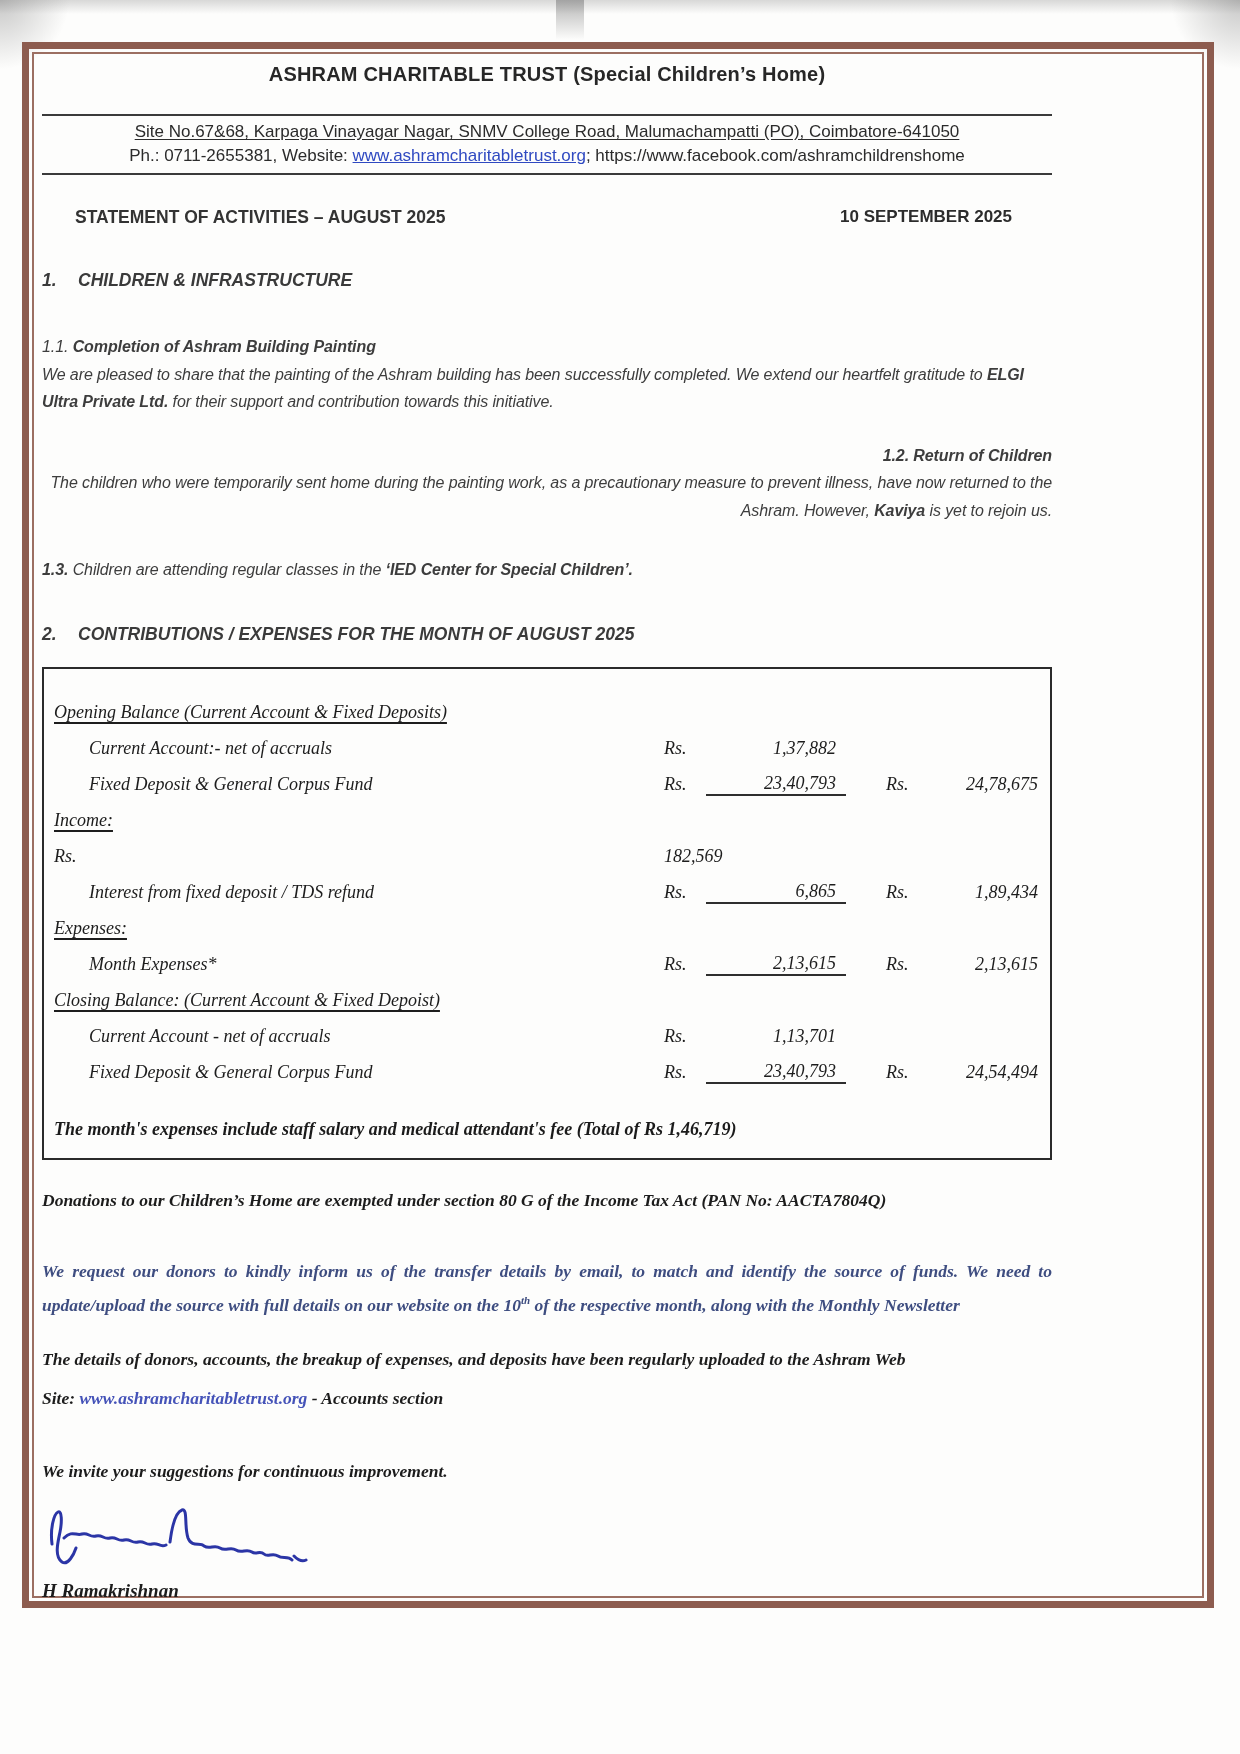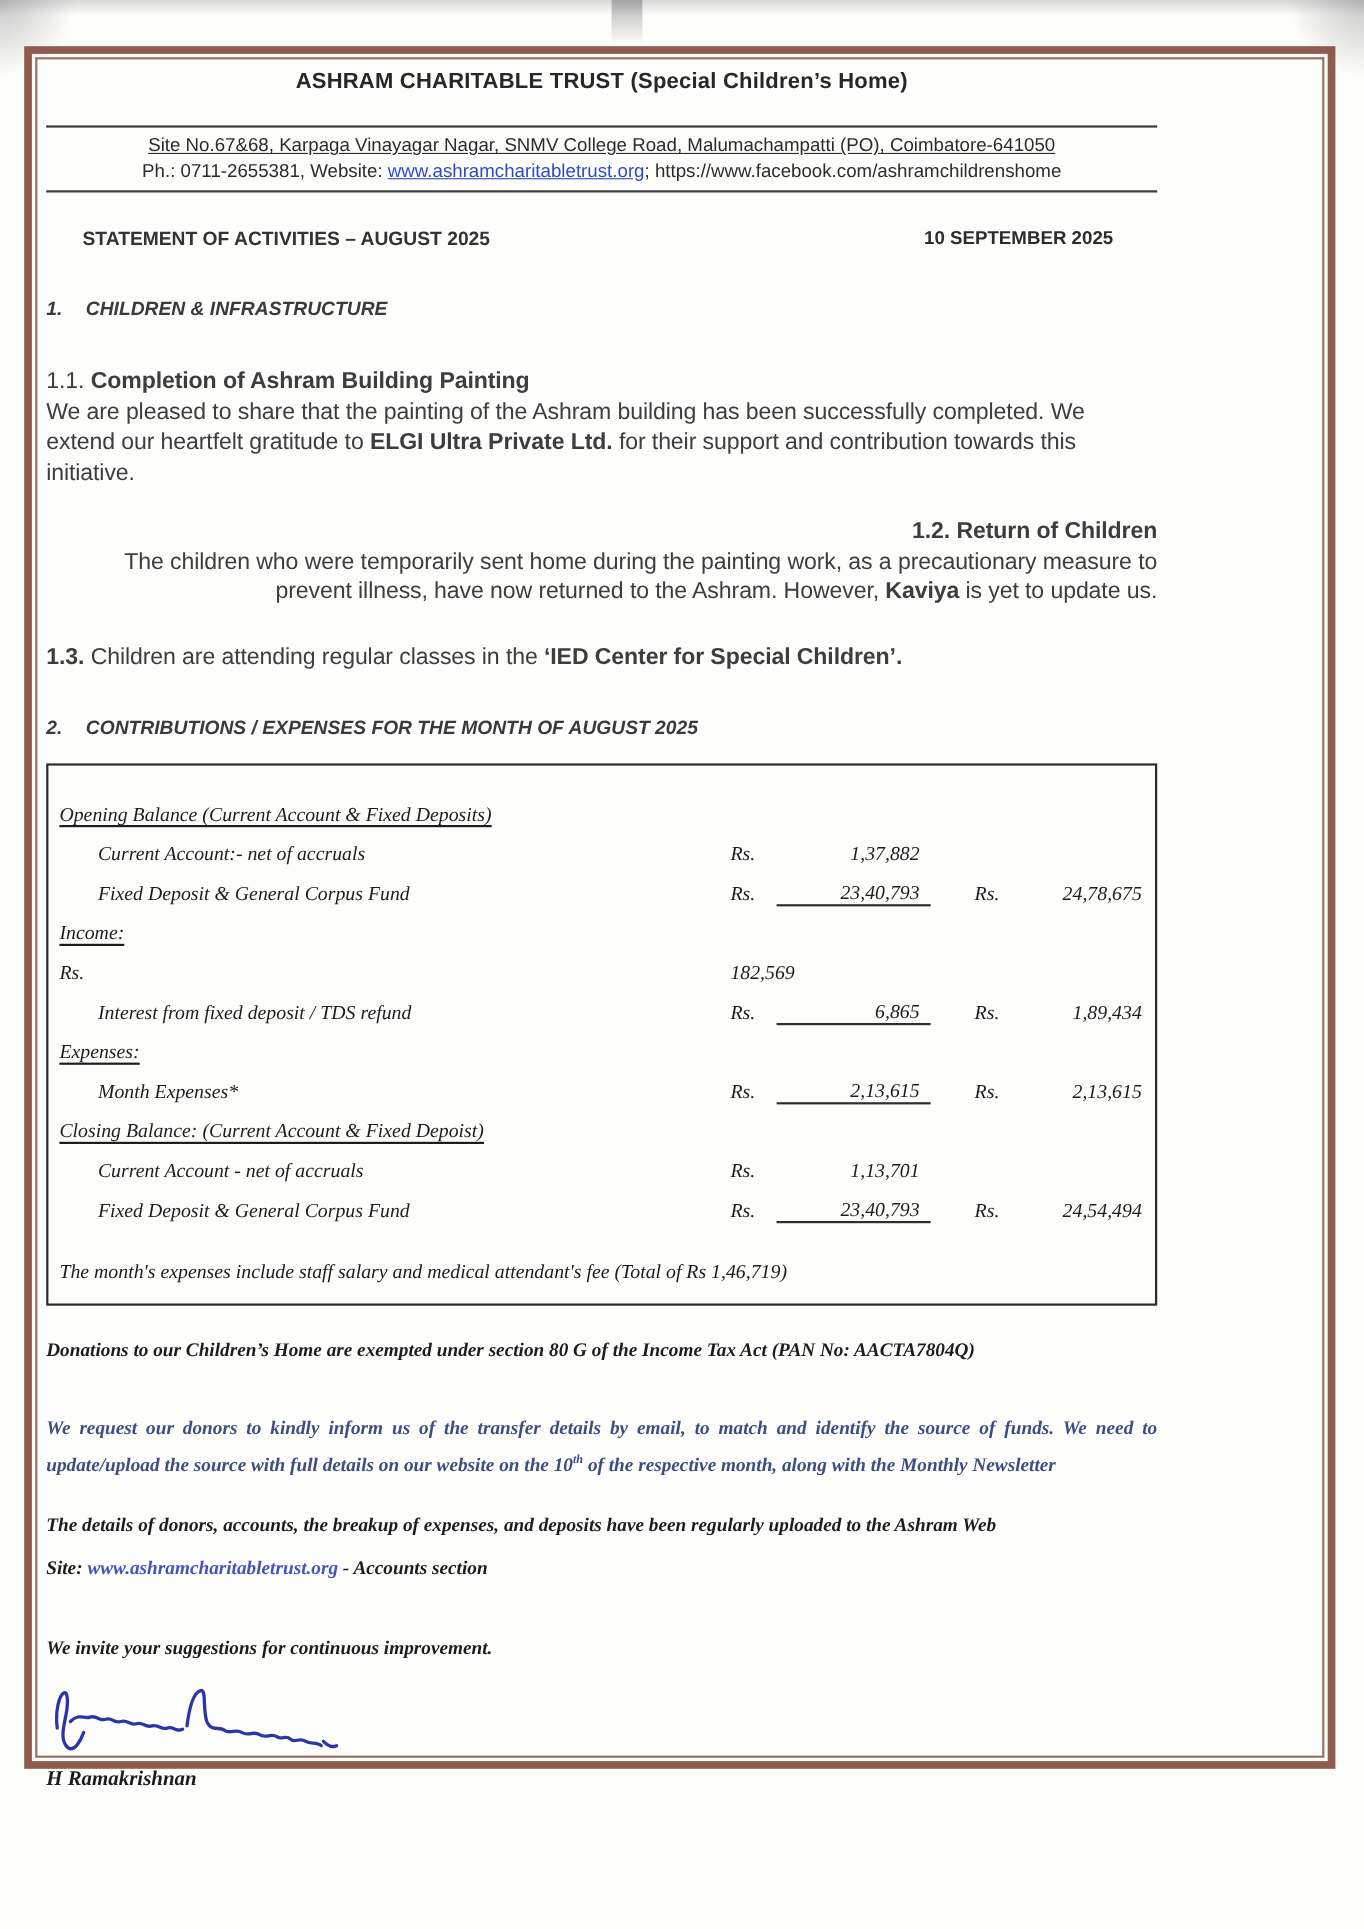--- a/index.html
+++ b/index.html
@@ -37,39 +37,39 @@
   .statement-row { display:flex; justify-content:space-between; margin-top:32px;
     padding-left:33px; padding-right:40px; font-weight:bold; }
   .statement-title { font-size:17.5px; color:#333; }
   .statement-date { font-size:17px; color:#2c2c2c; }
 
   .sec-heading { font-style:italic; font-weight:bold; font-size:17.5px; color:#3a3a3a; }
   .sec1 { margin-top:42px; }
   .sec2 { margin-top:40px; }
   .secnum { display:inline-block; width:36px; }
 
-  .body-block { font-size:21px; line-height:27.5px; color:#3d3d3d; letter-spacing:-.1px; }
+  .body-block { font-style:italic; font-size:16px; line-height:27.5px; color:#3d3d3d; letter-spacing:-.1px; }
   .p11 { margin-top:42px; }
   .p12 { margin-top:26px;text-align:right; }
   .p13 { margin-top:32px; }
   .b { font-weight:bold; }
   .subnum { font-weight:normal; }
   .subnum-b { font-weight:bold; }
   .sub-heading { font-weight:bold; }
 
   
   .box { margin-top:22px; border:2px solid #2b2b2b; padding:26px 0 18px;
     font-family:"Liberation Serif", serif; font-style:italic; font-size:18px; color:#1d1d1d; }
   .trow { display:grid; grid-template-columns:610px 42px 140px 40px 42px 120px;
     align-items:center; min-height:36px; padding-left:10px; }
   .tlabel.indent { padding-left:35px; }
   .u { text-decoration:underline; text-decoration-thickness:2px; text-underline-offset:4px; }
   .tamt { text-align:right; padding-right:10px; }
   .uamt { border-bottom:2.5px solid #2e2e2e; }
-  .tnote { margin-top:28px; padding-left:10px; font-weight:normal; font-size:18px; color:#1b1b1b; }
+  .tnote { margin-top:28px; padding-left:10px; font-weight:bold; font-size:18px; color:#1b1b1b; }
 
   .fnote { font-family:"Liberation Serif", serif; font-style:italic; font-weight:bold;
     font-size:17.5px; color:#1c1c1c; line-height:29px; }
   .tax-note { margin-top:26px; }
   .blue-para { margin-top:42px; color:#3e4d80; text-align:justify; }
   .details-para { margin-top:26px; }
   .site-line { margin-top:10px; }
   a.sitelink { color:#4553b8; text-decoration:none; cursor:pointer; }
   .invite { margin-top:44px; }
 
@@ -119,21 +119,21 @@
         <span>We are pleased to share that the painting of the Ashram building has been successfully completed. We extend our heartfelt gratitude to </span><span class="b">ELGI Ultra Private Ltd.</span><span> for their support and contribution towards this initiative.</span>
       </div>
     </div>
 
     <div class="body-block p12">
       <div>
         <span class="subnum-b">1.2.</span>
         <span class="sub-heading">Return of Children</span>
       </div>
       <div>
-        <span>The children who were temporarily sent home during the painting work, as a precautionary measure to prevent illness, have now returned to the Ashram. However, </span><span class="b">Kaviya</span><span> is yet to update us.</span>
+        <span>The children who were temporarily sent home during the painting work, as a precautionary measure to prevent illness, have now returned to the Ashram. However, </span><span class="b">Kaviya</span><span> is yet to rejoin us.</span>
       </div>
     </div>
 
     <div class="body-block p13">
       <span class="subnum-b">1.3.</span>
       <span>Children are attending regular classes in the </span><span class="b">‘IED Center for Special Children’.</span>
     </div>
 
     <div class="sec-heading sec2">
       <span class="secnum">2.</span><span>CONTRIBUTIONS / EXPENSES FOR THE MONTH OF AUGUST 2025</span>

